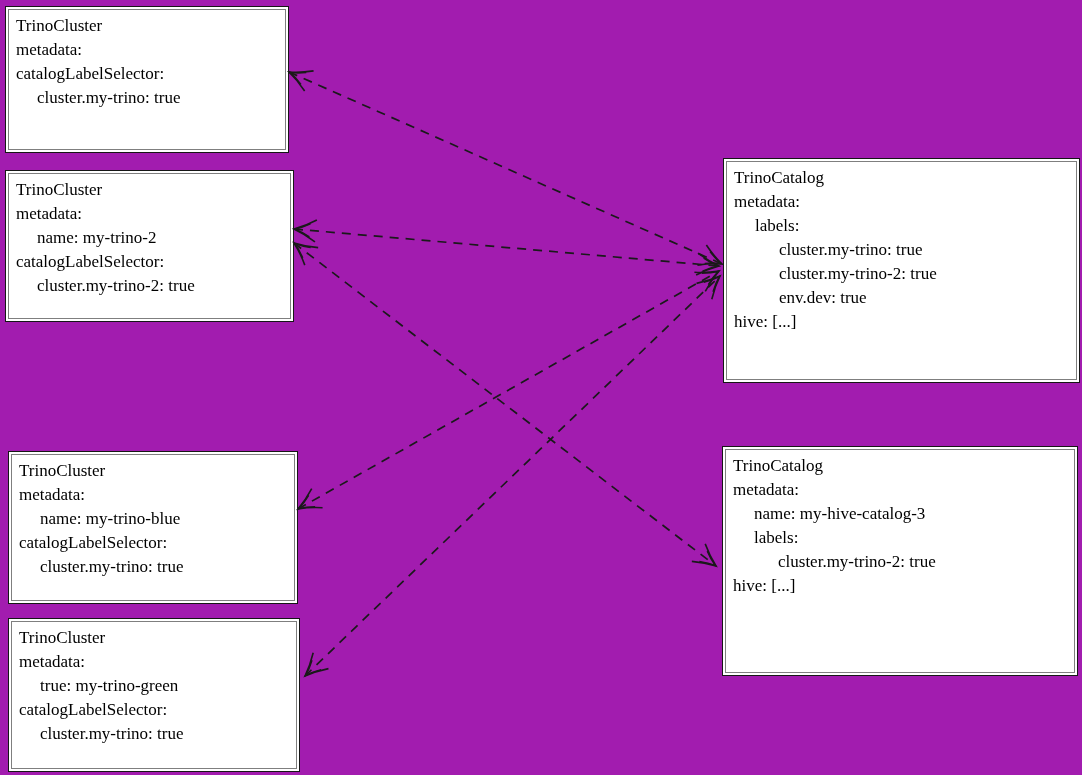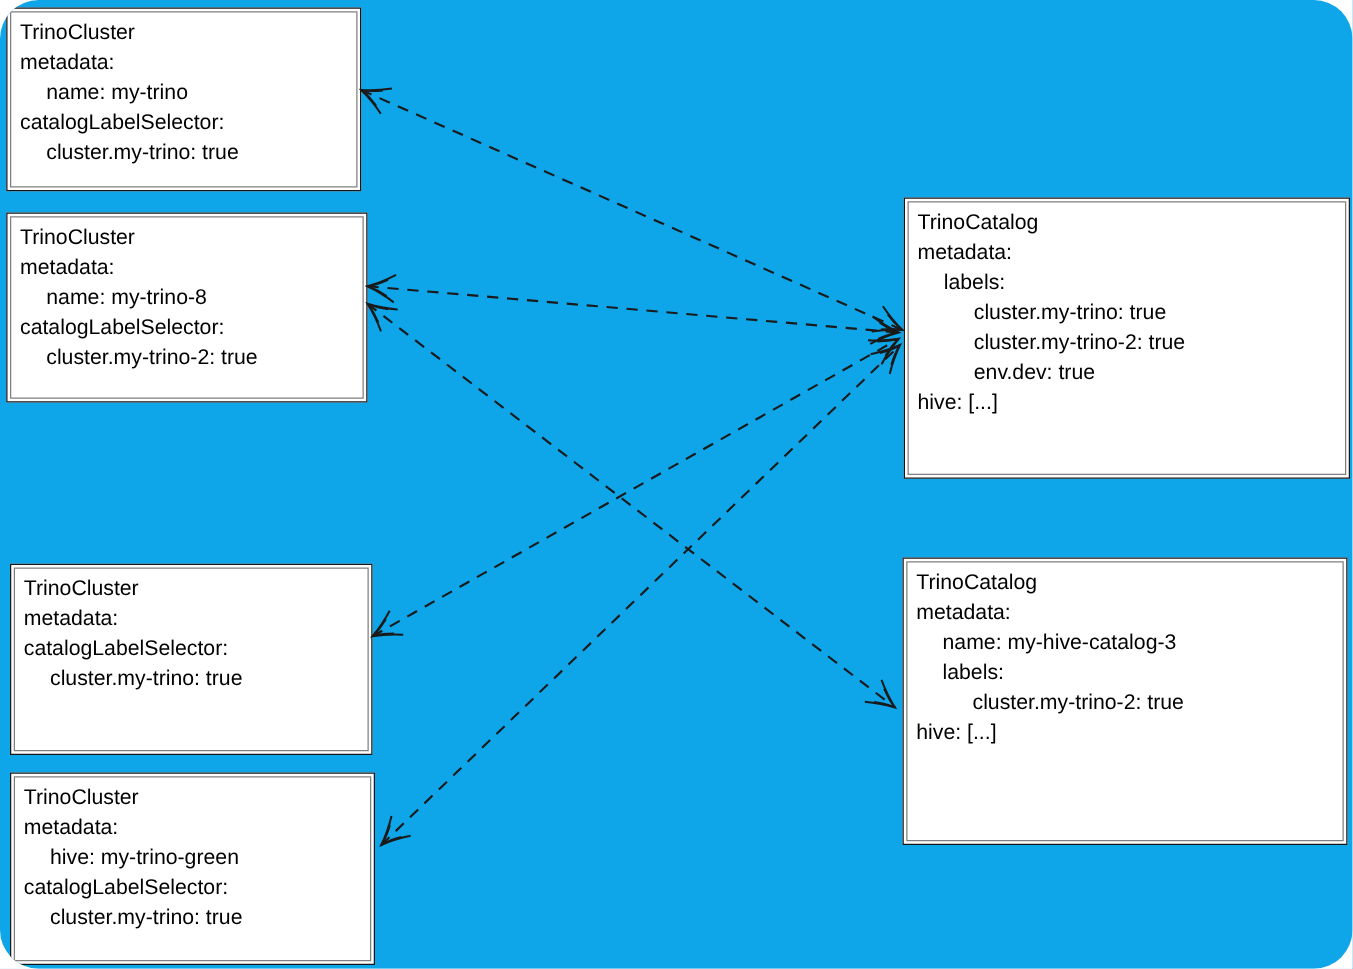--- a/index.html
+++ b/index.html
@@ -4,24 +4,23 @@
 <style>
   html, body {
     margin: 0;
     padding: 0;
     background: #ffffff;
   }
   #canvas {
     position: relative;
     width: 1082px;
     height: 775px;
-    background: #0ea5e9;
-    font-family: Liberation Sans, sans-serif;
+    background: #a21caf;
+    font-family: Liberation Serif, serif;
     overflow: hidden;
-    border-radius: 31px;
   }
   .node {
     position: absolute;
     box-sizing: border-box;
     background: #ffffff;
     border: 1.6px solid #161616;
     color: #000000;
     font-size: 17px;
     line-height: 24px;
     padding: 7px 6px 0 10px;
@@ -52,44 +51,44 @@
   }
 </style>
 </head>
 <body>
 
 <div id="canvas">
 
   <div class="node" style="left:5px; top:6px; width:284px; height:147px">
     <div class="line">TrinoCluster</div>
     <div class="line">metadata:</div>
-    <div class="line l1">name: my-trino</div>
     <div class="line">catalogLabelSelector:</div>
     <div class="line l1">cluster.my-trino: true</div>
   </div>
 
   <div class="node" style="left:5px; top:170px; width:289px; height:152px">
     <div class="line">TrinoCluster</div>
     <div class="line">metadata:</div>
-    <div class="line l1">name: my-trino-8</div>
+    <div class="line l1">name: my-trino-2</div>
     <div class="line">catalogLabelSelector:</div>
     <div class="line l1">cluster.my-trino-2: true</div>
   </div>
 
   <div class="node" style="left:8px; top:451px; width:290px; height:153px">
     <div class="line">TrinoCluster</div>
     <div class="line">metadata:</div>
+    <div class="line l1">name: my-trino-blue</div>
     <div class="line">catalogLabelSelector:</div>
     <div class="line l1">cluster.my-trino: true</div>
   </div>
 
   <div class="node" style="left:8px; top:618px; width:292px; height:154px">
     <div class="line">TrinoCluster</div>
     <div class="line">metadata:</div>
-    <div class="line l1">hive: my-trino-green</div>
+    <div class="line l1">true: my-trino-green</div>
     <div class="line">catalogLabelSelector:</div>
     <div class="line l1">cluster.my-trino: true</div>
   </div>
 
   <div class="node" style="left:723px; top:158px; width:357px; height:225px">
     <div class="line">TrinoCatalog</div>
     <div class="line">metadata:</div>
     <div class="line l1">labels:</div>
     <div class="line l2">cluster.my-trino: true</div>
     <div class="line l2">cluster.my-trino-2: true</div>

